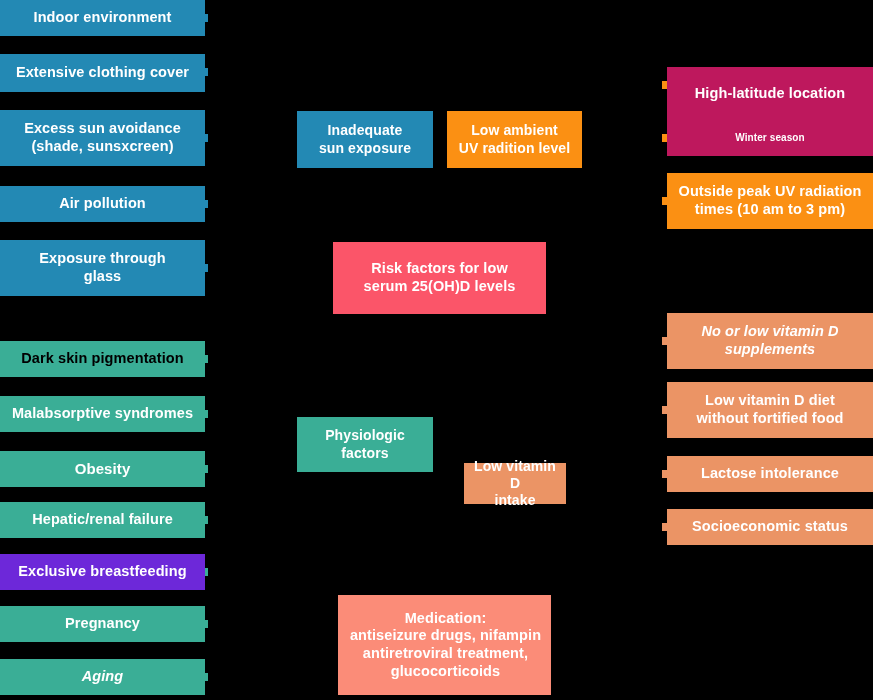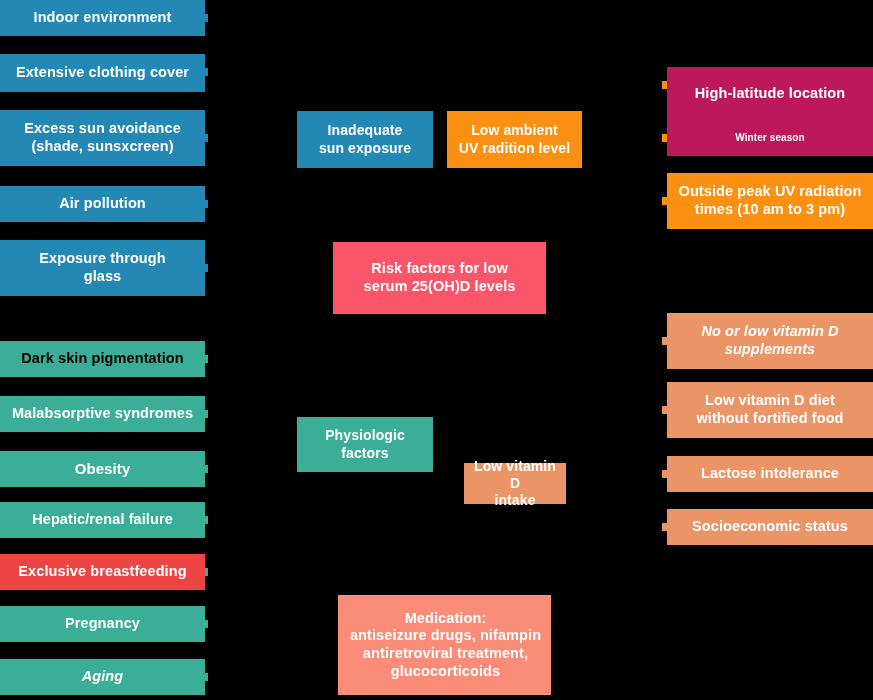--- a/index.html
+++ b/index.html
@@ -66,21 +66,21 @@
     <div class="node" style="left: 0px; top: 54px; width: 205px; height: 38px; background: rgb(35, 137, 180); font-size: 14.5px; color: rgb(255, 255, 255);"><span class="node-label">Extensive clothing cover</span></div>
     <div class="node" style="left: 0px; top: 110px; width: 205px; height: 56px; background: rgb(35, 137, 180); font-size: 14.5px; color: rgb(255, 255, 255);"><span class="node-label">Excess sun avoidance
 (shade, sunsxcreen)</span></div>
     <div class="node" style="left: 0px; top: 240px; width: 205px; height: 56px; background: rgb(35, 137, 180); font-size: 14.5px; color: rgb(255, 255, 255);"><span class="node-label">Exposure through
 glass</span></div>
     <div class="node" style="left: 0px; top: 186px; width: 205px; height: 36px; background: rgb(35, 137, 180); font-size: 14.5px; color: rgb(255, 255, 255);"><span class="node-label">Air pollution</span></div>
     <div class="node" style="left: 0px; top: 341px; width: 205px; height: 36px; background: rgb(58, 174, 150); font-size: 14.5px; color: #000000;"><span class="node-label">Dark skin pigmentation</span></div>
     <div class="node" style="left: 0px; top: 396px; width: 205px; height: 36px; background: rgb(58, 174, 150); font-size: 14.5px; color: rgb(255, 255, 255);"><span class="node-label">Malabsorptive syndromes</span></div>
     <div class="node" style="left: 0px; top: 451px; width: 205px; height: 36px; background: rgb(58, 174, 150); font-size: 15px; color: rgb(255, 255, 255);"><span class="node-label">Obesity</span></div>
     <div class="node" style="left: 0px; top: 502px; width: 205px; height: 36px; background: rgb(58, 174, 150); font-size: 14.5px; color: rgb(255, 255, 255);"><span class="node-label">Hepatic/renal failure</span></div>
-    <div class="node" style="left: 0px; top: 554px; width: 205px; height: 36px; background: #ef4444; font-size: 14.5px; color: rgb(255, 255, 255);"><span class="node-label">Exclusive breastfeeding</span></div>
+    <div class="node" style="left: 0px; top: 554px; width: 205px; height: 36px; background: #6d28d9; font-size: 14.5px; color: rgb(255, 255, 255);"><span class="node-label">Exclusive breastfeeding</span></div>
     <div class="node" style="left: 0px; top: 606px; width: 205px; height: 36px; background: rgb(58, 174, 150); font-size: 14.5px; color: rgb(255, 255, 255);"><span class="node-label">Pregnancy</span></div>
     <div class="node" style="left: 0px; top: 659px; width: 205px; height: 36px; background: rgb(58, 174, 150); font-size: 14.5px; color: rgb(255, 255, 255); font-style: italic;"><span class="node-label">Aging</span></div>
     <div class="node" style="left: 297px; top: 111px; width: 136px; height: 57px; background: rgb(35, 137, 180); font-size: 14px; color: rgb(255, 255, 255);"><span class="node-label">Inadequate
 sun exposure</span></div>
     <div class="node" style="left: 447px; top: 111px; width: 135px; height: 57px; background: rgb(251, 144, 19); font-size: 14px; color: rgb(255, 255, 255);"><span class="node-label">Low ambient
 UV radition level</span></div>
     <div class="node" style="left: 333px; top: 242px; width: 213px; height: 72px; background: rgb(251, 85, 105); font-size: 14.5px; color: rgb(255, 255, 255);"><span class="node-label">Risk factors for low
 serum 25(OH)D levels</span></div>
     <div class="node" style="left: 297px; top: 417px; width: 136px; height: 55px; background: rgb(58, 174, 150); font-size: 14px; color: rgb(255, 255, 255);"><span class="node-label">Physiologic
 factors</span></div>

